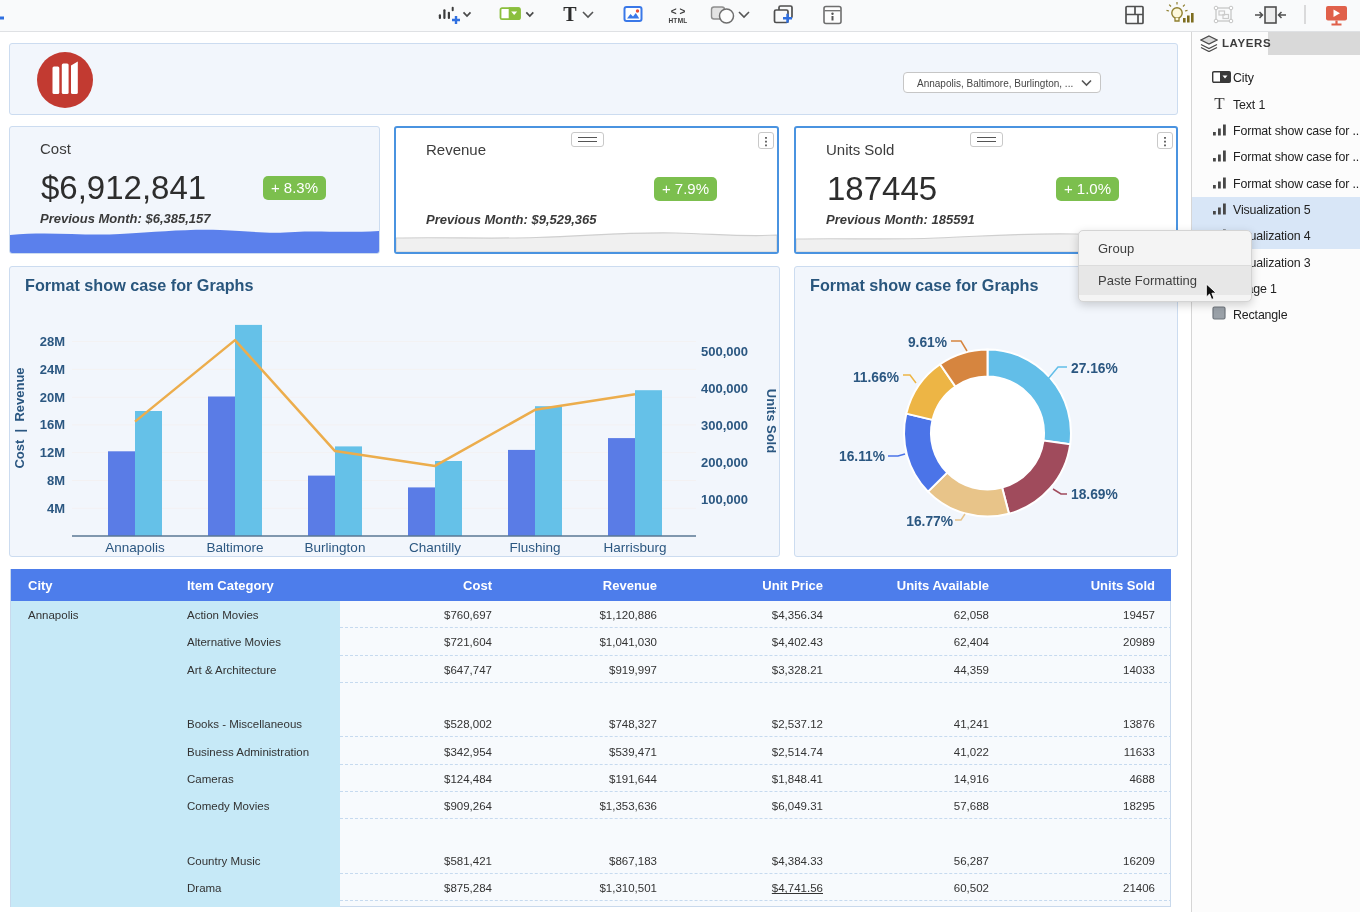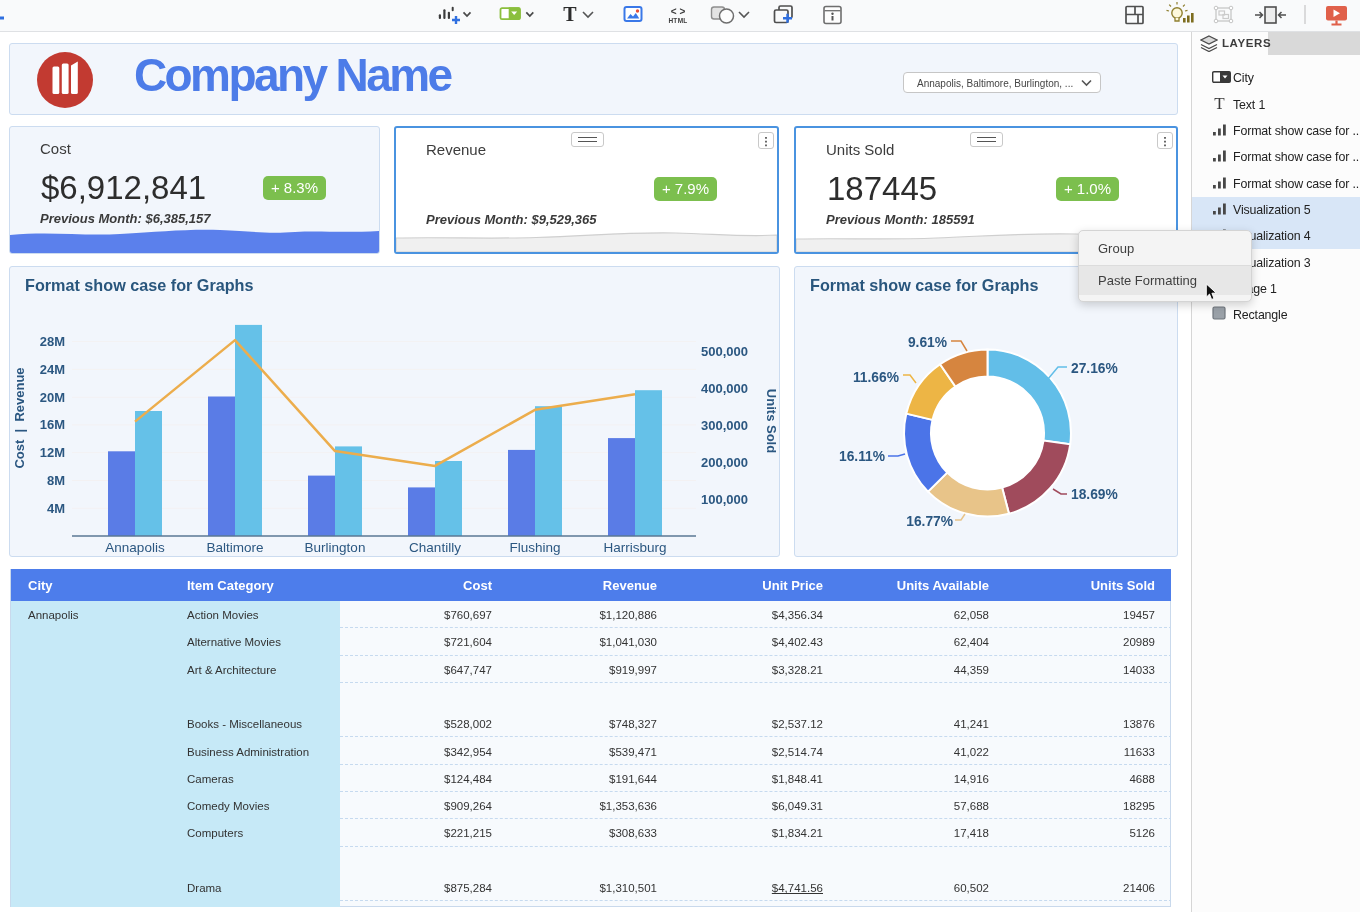--- a/index.html
+++ b/index.html
@@ -88,21 +88,20 @@
   </div>
 <div id="canvas">
 
   <div class="card" style="left:9px; top:11px; width:1169px; height:72px;">
     <svg class="abs" style="left:27px; top:8px;" width="56" height="56" viewBox="0 0 56 56">
       <circle cx="28" cy="28" r="28" fill="#c23a31"></circle>
       <rect x="15.5" y="14.5" width="6.8" height="27.5" rx="1.5" fill="#fff"></rect>
       <rect x="24.8" y="11.5" width="6.8" height="30.5" rx="1.5" fill="#fff"></rect>
       <path d="M34,13.5 L40.8,9.5 L40.8,40.5 Q40.8,42 39.3,42 L35.5,42 Q34,42 34,40.5 Z" fill="#fff"></path>
     </svg>
-    <div class="abs" style="left:124px; top:7px; font-size:46px; font-weight:bold; color:#4d7ce8; letter-spacing:-2.6px; margin-top:-3px;">Company Name</div>
     <div class="abs" style="left:893px; top:28px; width:198px; height:21px; background:#fff; border:1px solid #c6c6c6; border-radius:4px;">
       <div class="abs" style="left:13px; top:4.5px; font-size:10px; color:#454545; white-space:nowrap;">Annapolis, Baltimore, Burlington, ...</div>
       <svg class="abs" style="right:8px; top:6px;" width="11" height="8" viewBox="0 0 11 8">
           <path d="M1,1.5 L5.5,6 L10,1.5" stroke="#555" stroke-width="1.6" fill="none"></path>
         </svg>
     </div>
   </div>
 
   <div class="card" style="left:9px; top:94px; width:371px; height:128px; overflow:hidden;">
     <div class="kpi-title">Cost</div>
@@ -278,27 +277,27 @@
   </div>
   <div class="abs" style="left:0;top:223.1px;width:1161px;height:27.3px;">
   <div class="abs" style="left:176px;top:8px;font-size:11.5px;color:#333;">Comedy Movies</div>
   <div class="abs" style="left:329px;top:8px;width:152px;text-align:right;font-size:11.5px;color:#333;">$909,264</div>
   <div class="abs" style="left:493px;top:8px;width:153px;text-align:right;font-size:11.5px;color:#333;">$1,353,636</div>
   <div class="abs" style="left:658px;top:8px;width:154px;text-align:right;font-size:11.5px;color:#333;">$6,049.31</div>
   <div class="abs" style="left:826px;top:8px;width:152px;text-align:right;font-size:11.5px;color:#333;">57,688</div>
   <div class="abs" style="left:992px;top:8px;width:152px;text-align:right;font-size:11.5px;color:#333;">18295</div>
   <div class="abs" style="left:329px;top:26.3px;width:832px;border-top:1.2px dashed #c6daef;"></div>
   </div>
-  <div class="abs" style="left:0;top:250.4px;width:1161px;height:27.3px;">
-  <div class="abs" style="left:176px;top:8px;font-size:11.5px;color:#333;">Computers</div>
-  <div class="abs" style="left:329px;top:8px;width:152px;text-align:right;font-size:11.5px;color:#333;">$221,215</div>
-  <div class="abs" style="left:493px;top:8px;width:153px;text-align:right;font-size:11.5px;color:#333;">$308,633</div>
-  <div class="abs" style="left:658px;top:8px;width:154px;text-align:right;font-size:11.5px;color:#333;">$1,834.21</div>
-  <div class="abs" style="left:826px;top:8px;width:152px;text-align:right;font-size:11.5px;color:#333;">17,418</div>
-  <div class="abs" style="left:992px;top:8px;width:152px;text-align:right;font-size:11.5px;color:#333;">5126</div>
+  <div class="abs" style="left:0;top:277.7px;width:1161px;height:27.3px;">
+  <div class="abs" style="left:176px;top:8px;font-size:11.5px;color:#333;">Country Music</div>
+  <div class="abs" style="left:329px;top:8px;width:152px;text-align:right;font-size:11.5px;color:#333;">$581,421</div>
+  <div class="abs" style="left:493px;top:8px;width:153px;text-align:right;font-size:11.5px;color:#333;">$867,183</div>
+  <div class="abs" style="left:658px;top:8px;width:154px;text-align:right;font-size:11.5px;color:#333;">$4,384.33</div>
+  <div class="abs" style="left:826px;top:8px;width:152px;text-align:right;font-size:11.5px;color:#333;">56,287</div>
+  <div class="abs" style="left:992px;top:8px;width:152px;text-align:right;font-size:11.5px;color:#333;">16209</div>
   <div class="abs" style="left:329px;top:26.3px;width:832px;border-top:1.2px dashed #c6daef;"></div>
   </div>
   <div class="abs" style="left:0;top:305.0px;width:1161px;height:27.3px;">
   <div class="abs" style="left:176px;top:8px;font-size:11.5px;color:#333;">Drama</div>
   <div class="abs" style="left:329px;top:8px;width:152px;text-align:right;font-size:11.5px;color:#333;">$875,284</div>
   <div class="abs" style="left:493px;top:8px;width:153px;text-align:right;font-size:11.5px;color:#333;">$1,310,501</div>
   <div class="abs" style="left:658px;top:8px;width:154px;text-align:right;font-size:11.5px;color:#333;text-decoration:underline;">$4,741.56</div>
   <div class="abs" style="left:826px;top:8px;width:152px;text-align:right;font-size:11.5px;color:#333;">60,502</div>
   <div class="abs" style="left:992px;top:8px;width:152px;text-align:right;font-size:11.5px;color:#333;">21406</div>
   <div class="abs" style="left:329px;top:26.3px;width:832px;border-top:1.2px dashed #c6daef;"></div>

